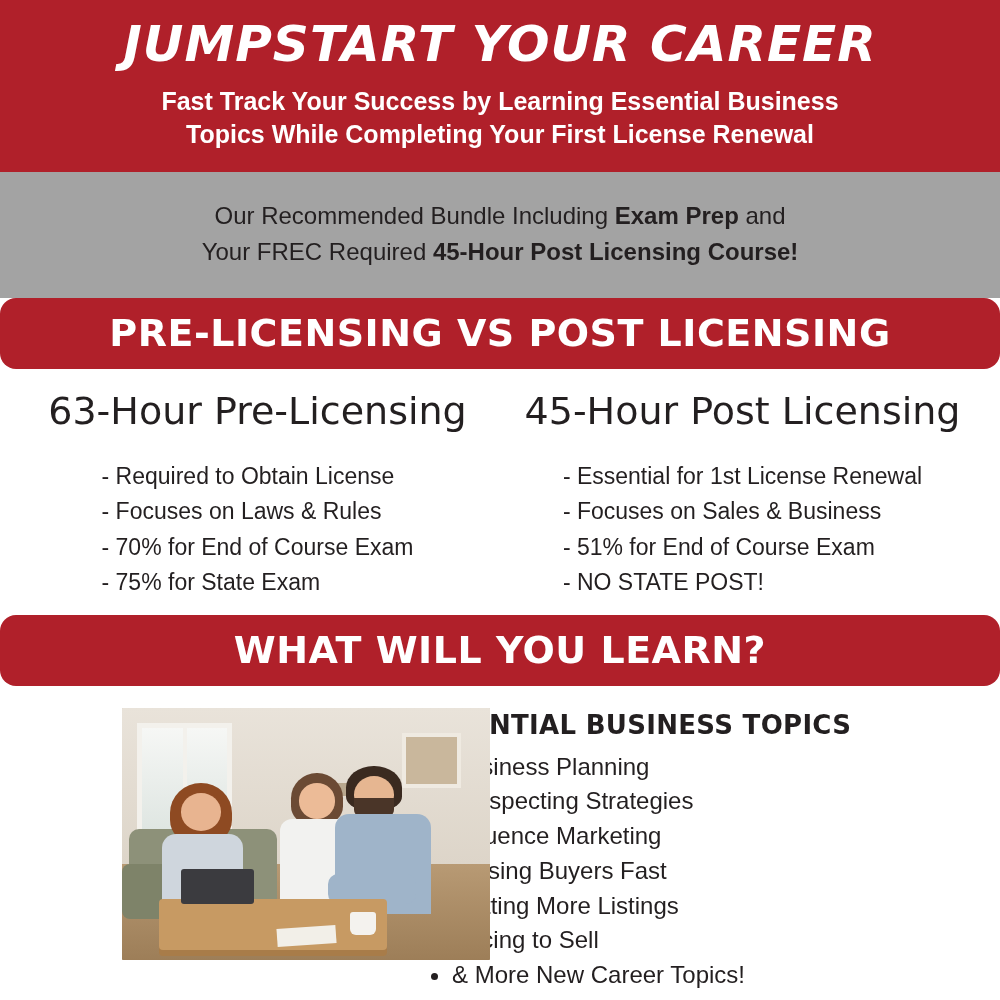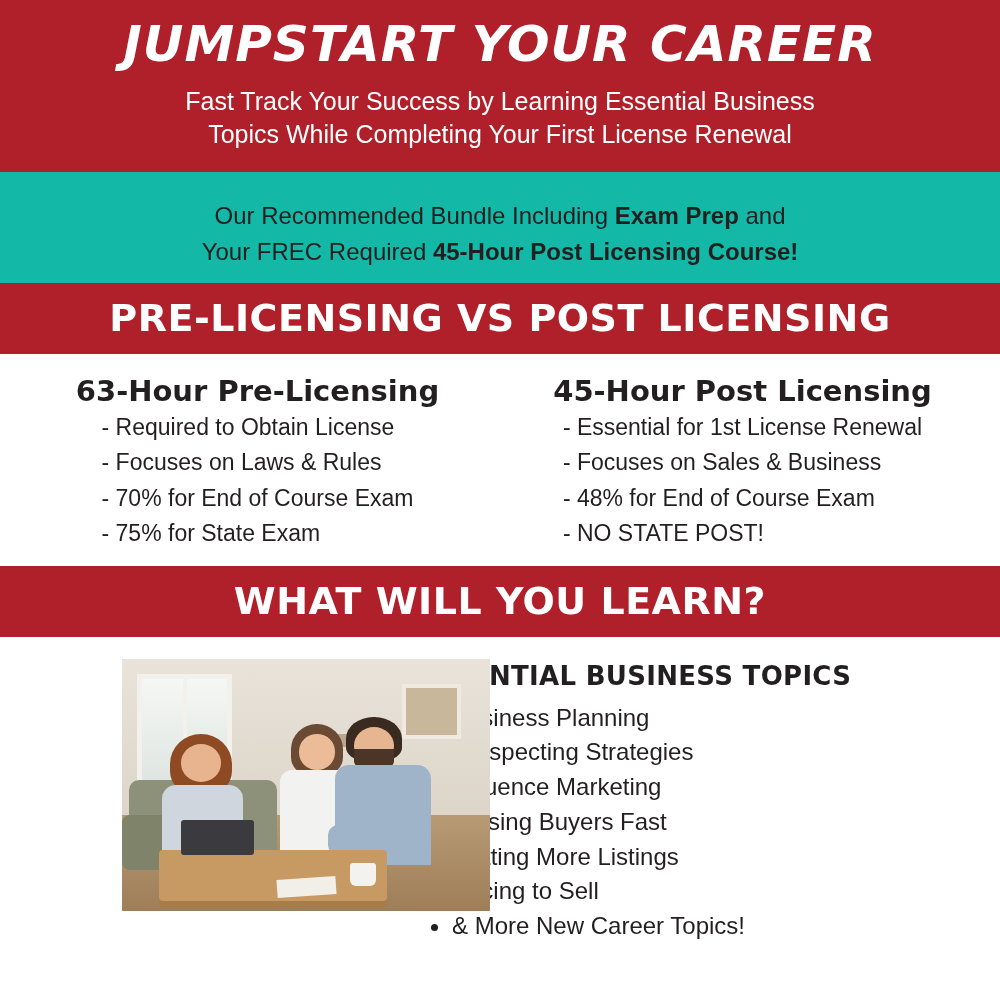--- a/index.html
+++ b/index.html
@@ -33,65 +33,66 @@
     font-family: "DejaVu Sans", sans-serif;
     font-weight: bold;
     font-style: italic;
     font-size: 50px;
     letter-spacing: 1px;
     line-height: 1.05;
     margin: 0 0 14px 0;
     text-transform: uppercase;
   }
   .hero-sub {
-    font-weight: normal;
+    font-weight: bold;
     font-size: 25px;
     line-height: 1.35;
     margin: 0;
   }
 
   
   .recommend {
-    background: #14b8a6;
+    background: #a3a3a3;
     text-align: center;
-    padding: 26px 20px 13px 20px;
+    padding: 26px 20px 28px 20px;
     font-size: 24px;
     line-height: 1.5;
     color: #231f20;
   }
   .recommend b { font-weight: bold; }
 
   
   .bar {
     background: #b0202a;
     color: #ffffff;
     text-align: center;
     font-family: "DejaVu Sans", sans-serif;
     font-weight: bold;
     font-size: 38px;
     letter-spacing: 0.5px;
     padding: 13px 10px 14px 10px;
     text-transform: uppercase;
+    border-radius: 16px;
   }
 
   
   .compare {
     display: flex;
     padding: 20px 22px 14px 22px;
     gap: 14px;
   }
   .col {
     flex: 1;
     text-align: center;
   }
   .col-title {
     font-family: "DejaVu Sans", sans-serif;
-    font-weight: bold;
-    font-size: 29px;
-    margin-bottom: 2px;
+    font-weight: normal;
+    font-size: 38px;
+    margin-bottom: 26px;
     color: #231f20;
   }
   .col ul {
     list-style: none;
     margin: 0 auto;
     padding: 0;
     display: inline-block;
     text-align: left;
   }
   .col li {
@@ -245,21 +246,21 @@
         <li><span>- Focuses on </span><b>Laws &amp; Rules</b><span></span></li>
         <li><span>- 70% for End of Course Exam</span><b></b><span></span></li>
         <li><span>- 75% for </span><b>State Exam</b><span></span></li>
       </ul>
     </div>
     <div class="col">
       <div class="col-title">45-Hour Post Licensing</div>
       <ul>
         <li><span>- </span><b>Essential</b><span> for 1st License Renewal</span></li>
         <li><span>- Focuses on </span><b>Sales &amp; Business</b><span></span></li>
-        <li><span>- 48% for End of Course Exam</span><b></b><span></span></li>
+        <li><span>- 51% for End of Course Exam</span><b></b><span></span></li>
         <li class="all-bold"><span></span><b>- NO STATE POST!</b><span></span></li>
       </ul>
     </div>
   </section>
 
   <div class="bar">WHAT WILL YOU LEARN?</div>
 
   <section class="learn">
     <div class="photo-wrap">
       <div class="photo">

